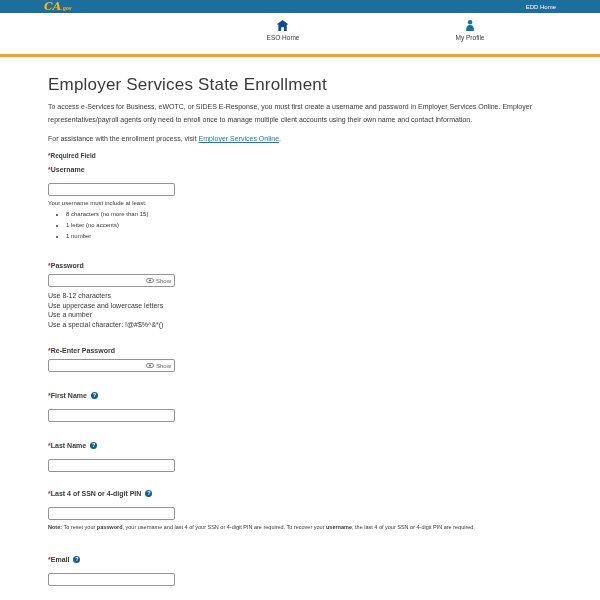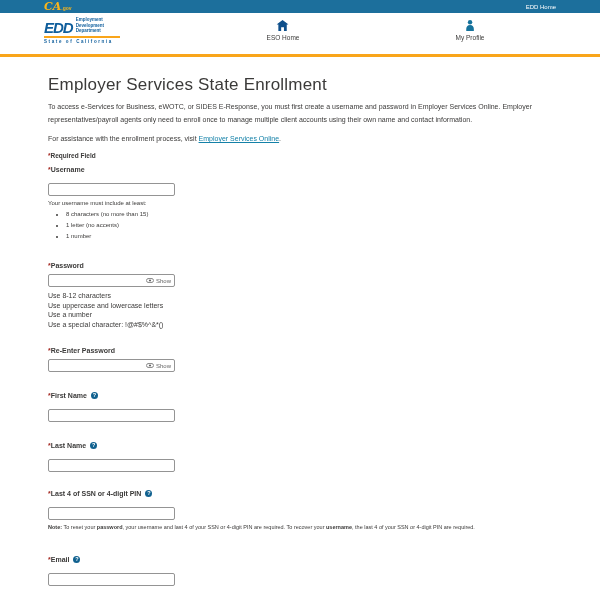--- a/index.html
+++ b/index.html
@@ -81,32 +81,20 @@
 <body>
 
 <div class="topbar">
   <div class="ca-logo">
     <span class="ca">CA</span><span class="gov">.gov</span>
   </div>
   <a class="topbar-link">EDD Home</a>
 </div>
 
 <header>
-  <div class="edd-logo">
-    <div class="edd-row">
-      <span class="edd-acronym">EDD</span>
-      <span class="edd-words">
-        <span>Employment</span>
-        <span>Development</span>
-        <span>Department</span>
-      </span>
-    </div>
-    <div class="edd-rule"></div>
-    <div class="edd-tagline">State of California</div>
-  </div>
 
   <div class="nav-item nav-home">
     <svg width="12" height="11" viewBox="0 0 12 11">
       <path d="M6 0 L12 4.6 L10.2 4.6 L10.2 11 L7.4 11 L7.4 7.2 L4.6 7.2 L4.6 11 L1.8 11 L1.8 4.6 L0 4.6 Z" fill="#0e4f8b"></path>
     </svg>
     <span class="nav-label">ESO Home</span>
   </div>
 
   <div class="nav-item nav-profile">
     <svg width="9" height="11" viewBox="0 0 9 11">

